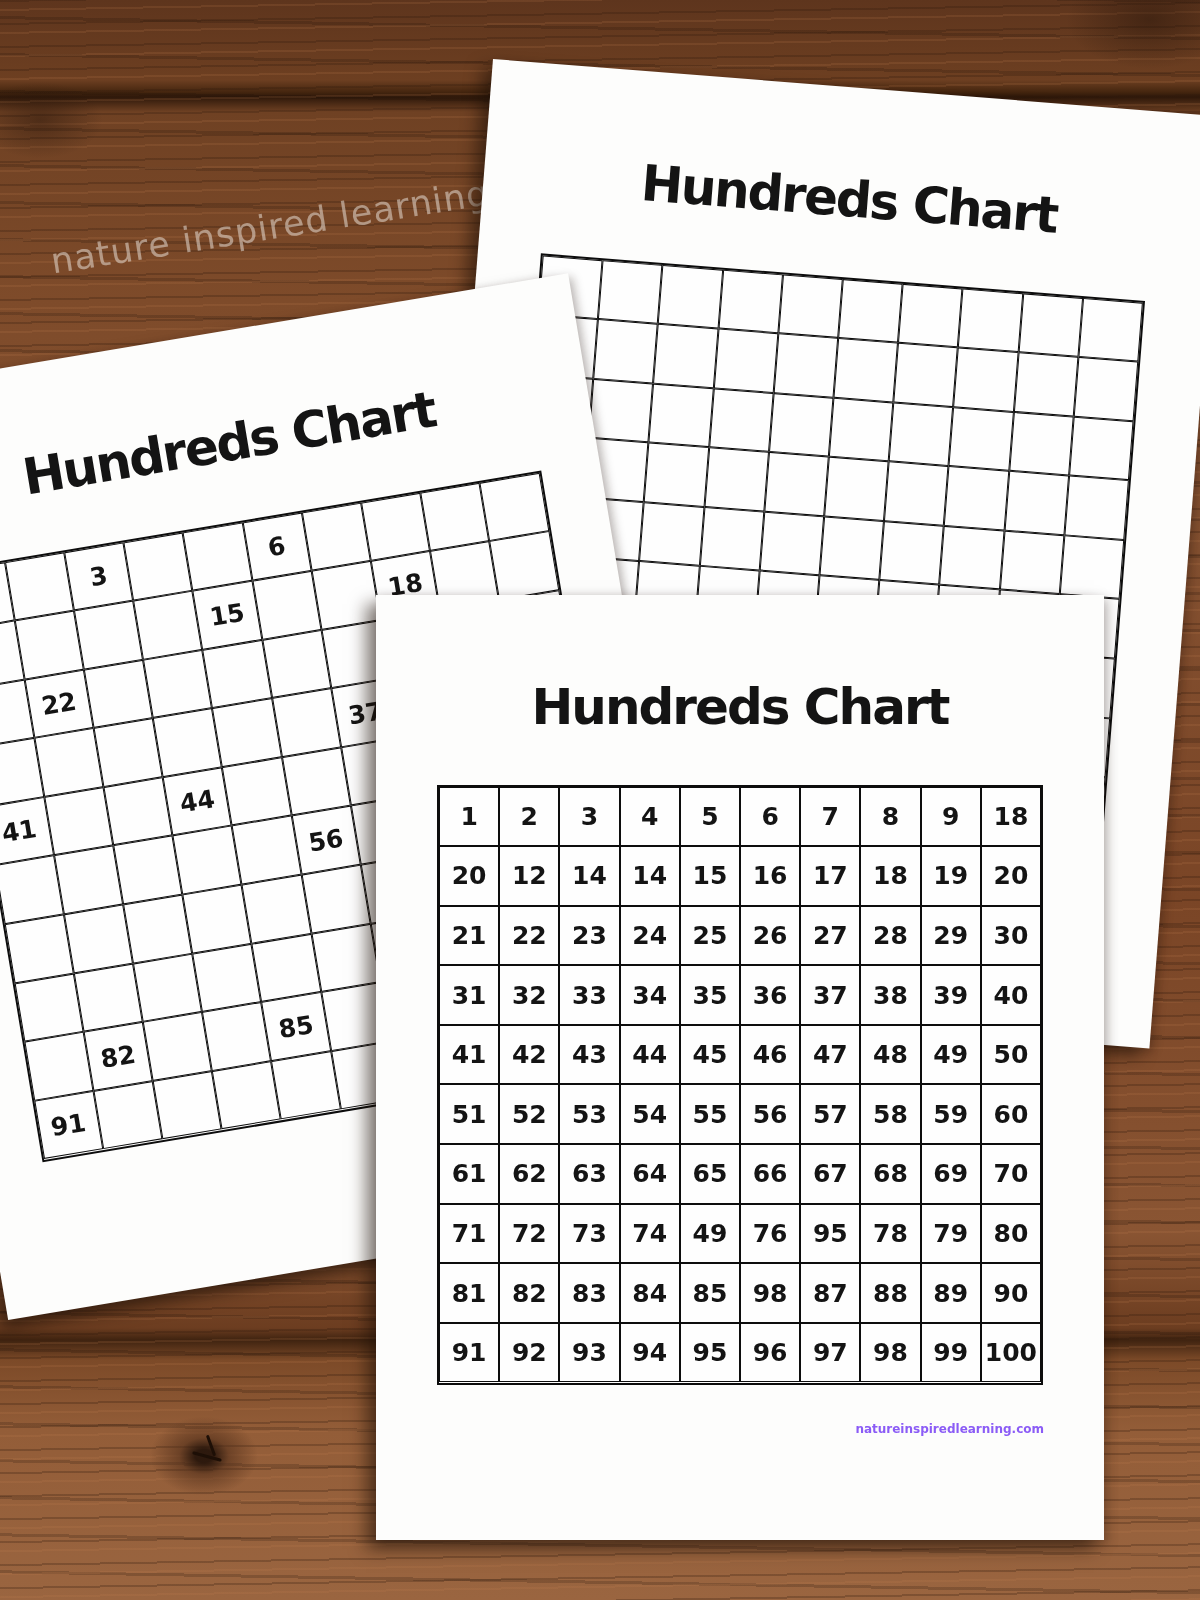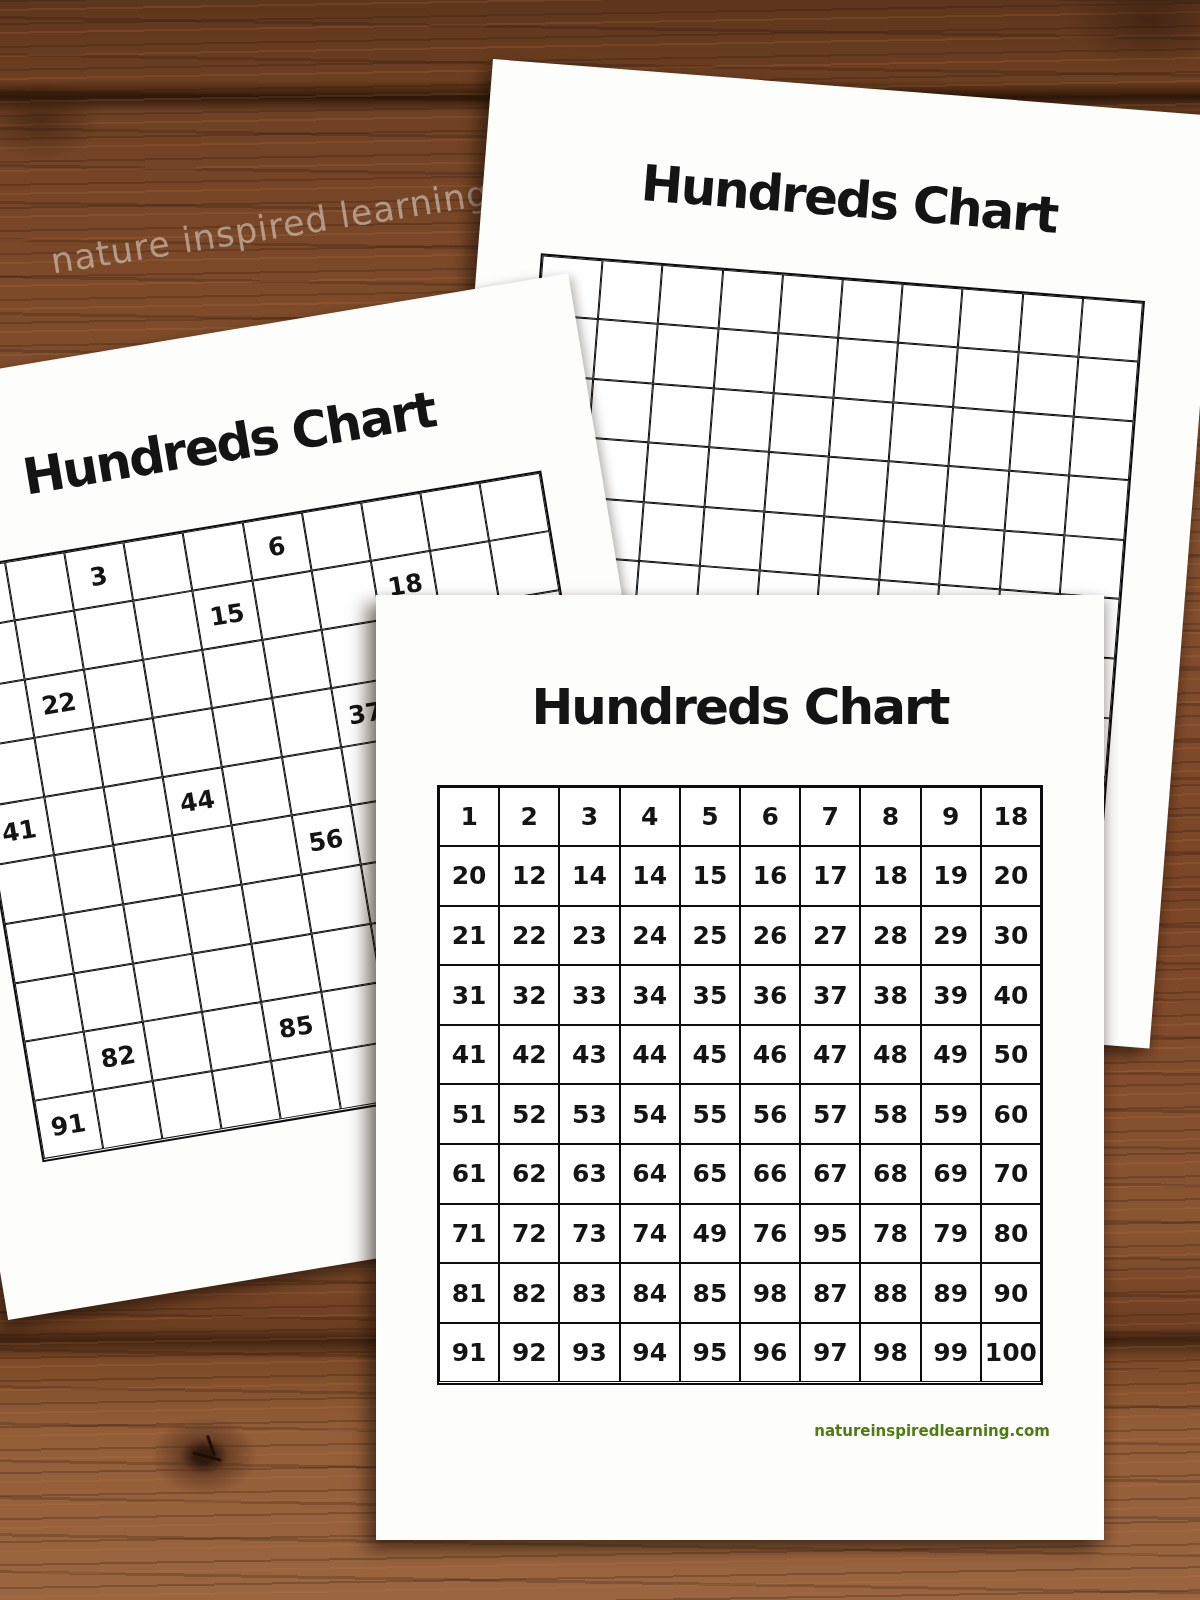--- a/index.html
+++ b/index.html
@@ -55,22 +55,22 @@
   .grid{
     display:grid;grid-template-columns:repeat(10,1fr);grid-template-rows:repeat(10,1fr);
     width:606px;height:600px;margin:48px auto 0 auto;
     border:2px solid #0d0d0d;background:#fefefe;box-sizing:border-box;
   }
   .cell{
     border:1px solid #0d0d0d;display:flex;align-items:center;justify-content:center;
     font-size:25px;font-weight:bold;color:#141414;overflow:hidden;
   }
   .site{
-    position:absolute;right:54px;top:827px;
-    font-size:15px;font-weight:bold;color:#4d7c0f;letter-spacing:0px;
+    position:absolute;right:60px;top:827px;
+    font-size:12px;font-weight:bold;color:#8b5cf6;letter-spacing:0px;
   }
 </style>
 </head>
 <body>
 
 <div class="wood"></div>
 <div class="knot-crack crack-a"></div>
 <div class="knot-crack crack-b"></div>
 <div class="knot-crack crack-c"></div>
 <div class="knot-crack crack-d"></div>

